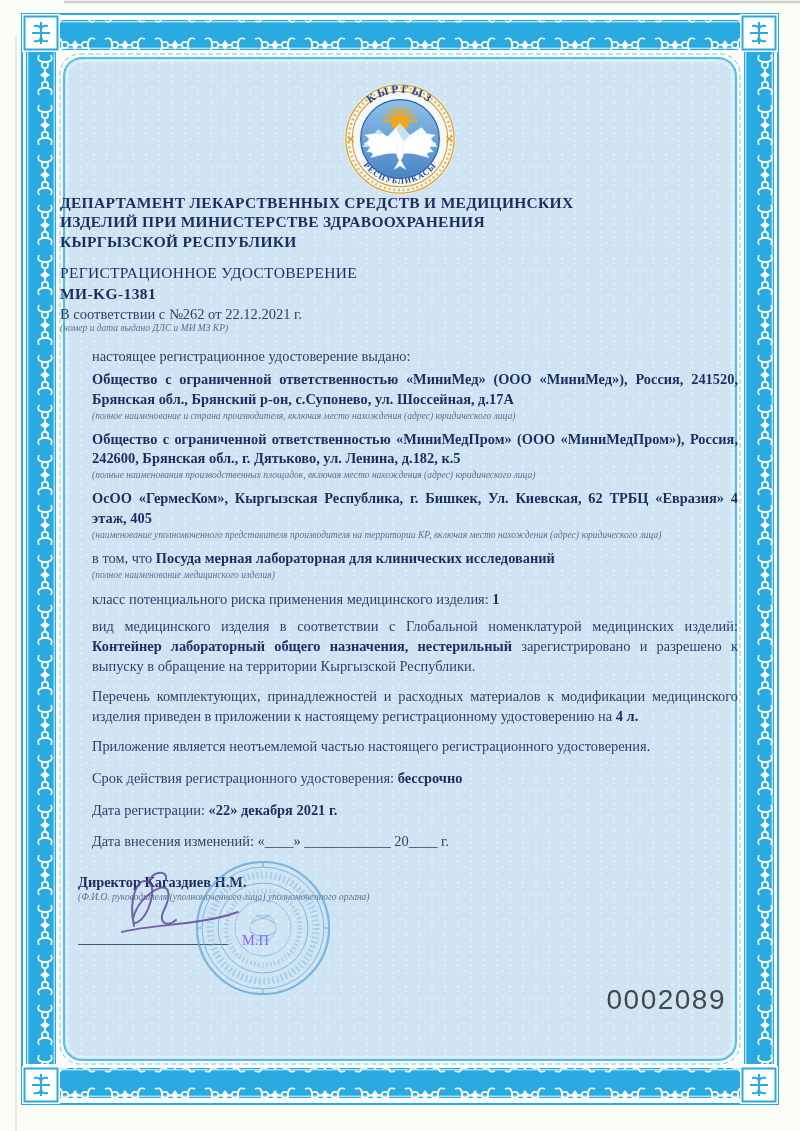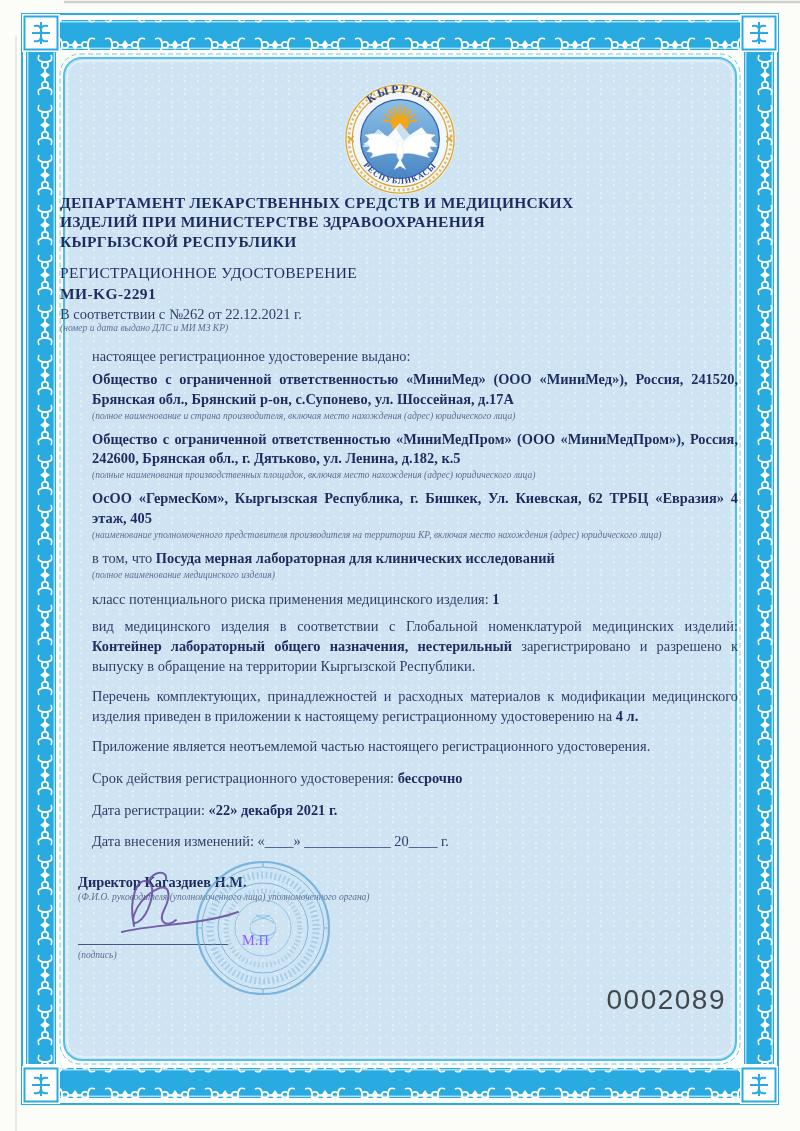--- a/index.html
+++ b/index.html
@@ -176,21 +176,21 @@
     </text>
   </svg>
 
   <div class="header">
     <div class="authority">
       <div>ДЕПАРТАМЕНТ ЛЕКАРСТВЕННЫХ СРЕДСТВ И МЕДИЦИНСКИХ</div>
       <div>ИЗДЕЛИЙ ПРИ МИНИСТЕРСТВЕ ЗДРАВООХРАНЕНИЯ</div>
       <div>КЫРГЫЗСКОЙ РЕСПУБЛИКИ</div>
     </div>
     <div class="doc-title">РЕГИСТРАЦИОННОЕ УДОСТОВЕРЕНИЕ</div>
-    <div class="doc-number">МИ-KG-2291</div>
+    <div class="doc-number">МИ-KG-1381</div>
     <div class="order-ref">В соответствии с №262 от 22.12.2021 г.</div>
     <div class="caption">(номер и дата выдано ДЛС и МИ МЗ КР)</div>
   </div>
 
   <div class="body-text">
     <p>настоящее регистрационное удостоверение выдано:</p>
 
     <p class="b j mt3">Общество с ограниченной ответственностью «МиниМед» (ООО «МиниМед»), Россия, 241520, Брянская обл., Брянский р-он, с.Супонево, ул. Шоссейная, д.17А</p>
     <p class="cap">(полное наименование и страна производителя, включая место нахождения (адрес) юридического лица)</p>
 
@@ -217,21 +217,20 @@
 
     <p class="mt12">Дата внесения изменений: «____» ____________ 20____ г.</p>
   </div>
 
   <div class="sign-block">
     <p class="b" style="margin:0">Директор Кагаздиев Н.М.</p>
     <p class="cap" style="margin:1px 0 0">(Ф.И.О. руководителя (уполномоченного лица) уполномоченного органа)</p>
     <div class="sig-row">
       <span class="sig-line"></span><span class="mp">М.П</span>
     </div>
-    <p class="cap" style="margin:2px 0 0">(подпись)</p>
   </div>
 
   <svg class="stamp" viewBox="0 0 142 142" aria-hidden="true">
     <g transform="translate(71,71)" stroke="#64a9da" fill="none" opacity="0.8">
       <circle r="66" stroke-width="2.2"></circle>
       <circle r="61" stroke-width="1"></circle>
       <circle r="45" stroke-width="1"></circle>
       <circle r="53" stroke-width="7" stroke-dasharray="1.8 2.7" opacity="0.5"></circle>
       <circle r="37" stroke-width="5" stroke-dasharray="1.6 2.5" opacity="0.45"></circle>
       <circle r="28" stroke-width="1" opacity="0.7"></circle>

